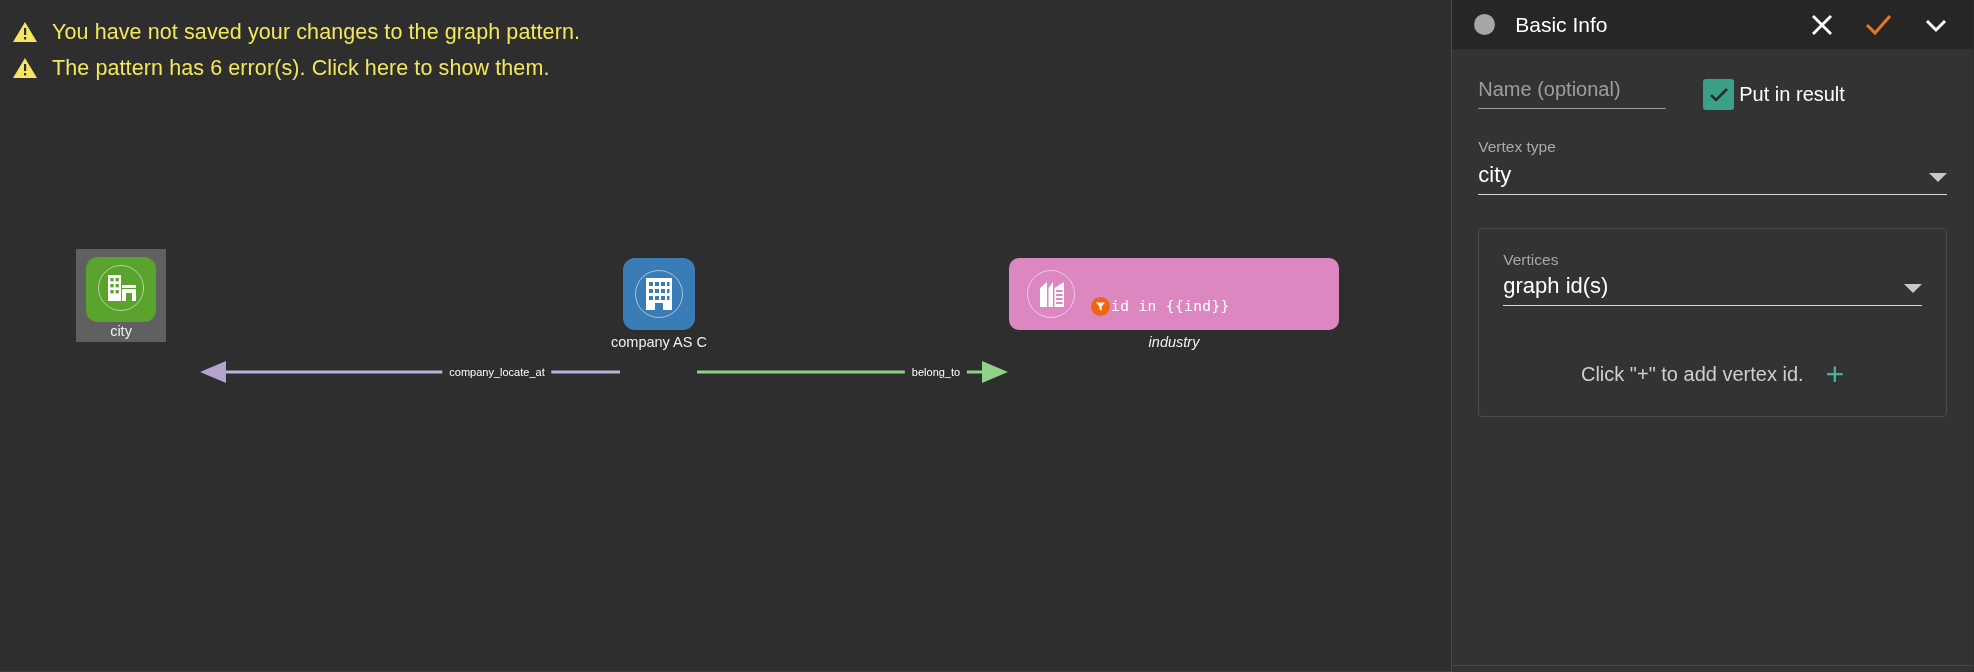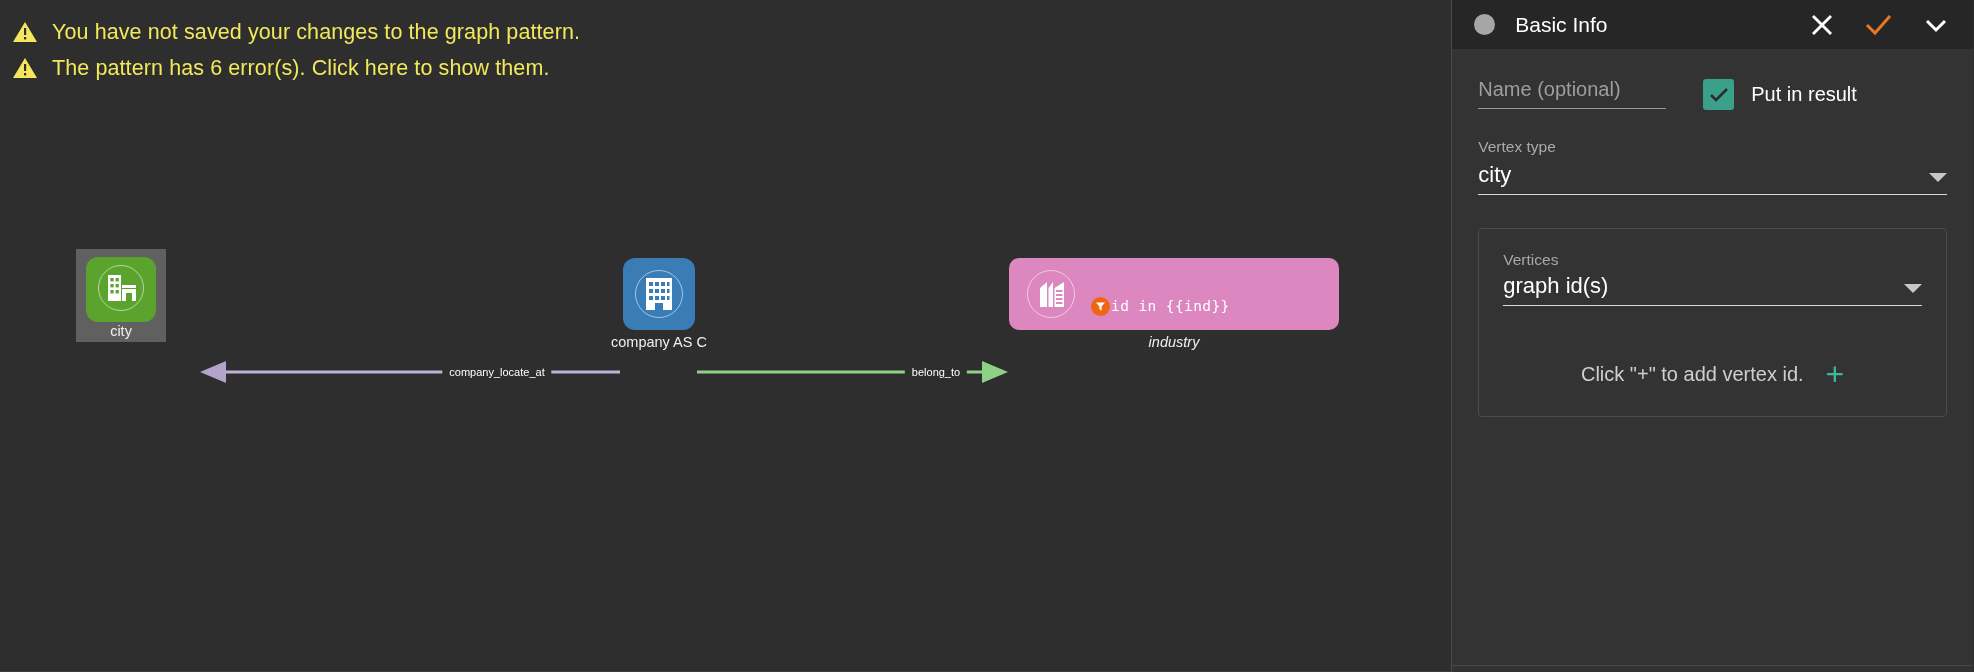--- a/index.html
+++ b/index.html
@@ -106,21 +106,21 @@
   }
 
   .row-name { display: flex; align-items: center; gap: 0; }
   .name-field { width: 188px; }
   .name-placeholder {
     color: #9e9e9e; font-size: 20px; padding-bottom: 7px;
   }
   .underline { height: 1px; background: #9a9a9a; }
   .underline.bright { background: #d8d8d8; }
 
-  .putinresult { display: flex; align-items: center; gap: 17px; margin-left: 37px; margin-top: 2px; }
+  .putinresult { display: flex; align-items: center; gap: 5px; margin-left: 37px; margin-top: 2px; }
   .checkbox {
     width: 31px; height: 31px; border-radius: 3px; background: #3aa08a;
     display: flex; align-items: center; justify-content: center; flex: none; cursor: pointer;
   }
   .cb-label { color: #ffffff; font-size: 20px; white-space: nowrap; }
 
   .field-group { margin-top: 28px; }
   .field-label { color: #aaaaaa; font-size: 15.5px; margin-bottom: 6px; }
   .select-row {
     display: flex; align-items: flex-end; justify-content: space-between;

